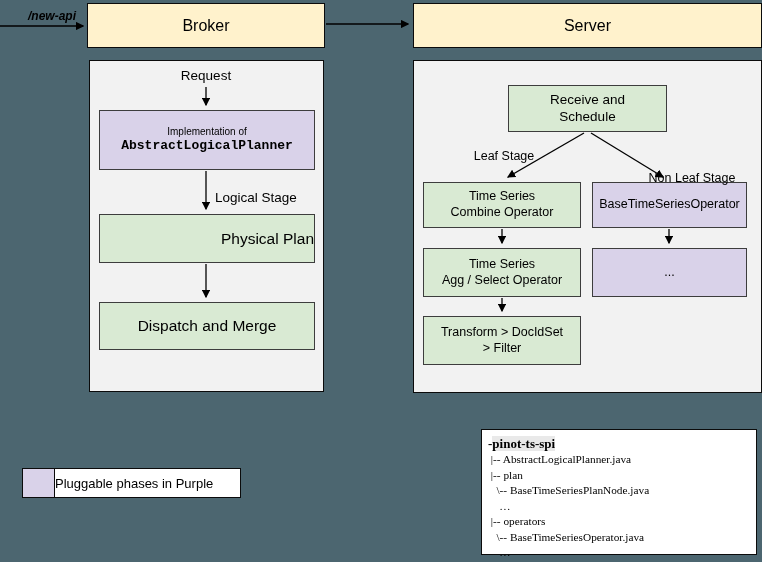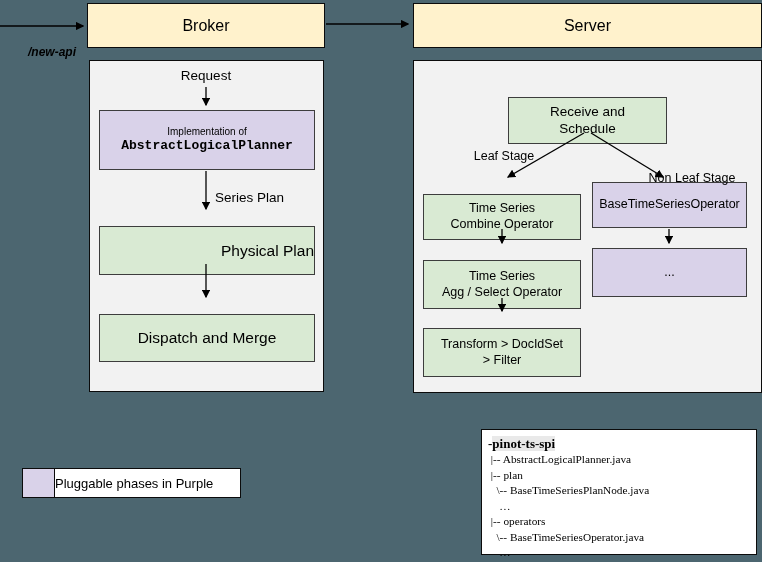--- a/index.html
+++ b/index.html
@@ -38,21 +38,21 @@
   .node {
     position: absolute;
     display: flex; flex-direction: column;
     align-items: center; justify-content: center;
     text-align: center;
     border: 1px solid var(--box-border, #3D3D3D);
     box-sizing: border-box;
     line-height: 1.25;
     z-index: 3;
   }
-  .node.green  { background: var(--green-fill, #D9EAD3); margin-top: 12px; }
+  .node.green  { background: var(--green-fill, #D9EAD3); }
   .node.purple { background: var(--purple-fill, #D9D2E9); }
   .node span { display: block; }
   .mono-bold {
     font-family: "Liberation Mono", monospace;
     font-weight: bold;
     font-size: 13px;
   }
   .edge-label {
     position: absolute;
     font-size: 13px;
@@ -127,40 +127,40 @@
     <line x1="206" y1="87" x2="206" y2="105" stroke="#000" stroke-width="1.3" marker-end="url(#arrow)"></line>
     <line x1="206" y1="171" x2="206" y2="209" stroke="#000" stroke-width="1.3" marker-end="url(#arrow)"></line>
     <line x1="206" y1="264" x2="206" y2="297" stroke="#000" stroke-width="1.3" marker-end="url(#arrow)"></line>
     <line x1="584" y1="133" x2="508" y2="177" stroke="#000" stroke-width="1.3" marker-end="url(#arrow)"></line>
     <line x1="591" y1="133" x2="663" y2="177" stroke="#000" stroke-width="1.3" marker-end="url(#arrow)"></line>
     <line x1="502" y1="229" x2="502" y2="243" stroke="#000" stroke-width="1.3" marker-end="url(#arrow)"></line>
     <line x1="502" y1="298" x2="502" y2="311" stroke="#000" stroke-width="1.3" marker-end="url(#arrow)"></line>
     <line x1="669" y1="229" x2="669" y2="243" stroke="#000" stroke-width="1.3" marker-end="url(#arrow)"></line>
   </svg>
 
-  <div class="edge-label newapi center" style="left:16px; top:9px; width:72px;margin-top:36px;">/new-api</div>
+  <div class="edge-label newapi center" style="left:16px; top:9px; width:72px;">/new-api</div>
 
   <div class="header" style="left:87px; top:3px; width:238px; height:45px;">
     <span>Broker</span>
   </div>
   <div class="header" style="left:413px; top:3px; width:349px; height:45px;">
     <span>Server</span>
   </div>
 
   <div class="panel" style="left:89px; top:60px; width:235px; height:332px;"></div>
   <div class="panel" style="left:413px; top:60px; width:349px; height:333px;"></div>
 
   <div class="edge-label center" style="left:160px; top:68px; width:92px; font-size:13.5px;">Request</div>
 
   <div class="node purple" style="left:99px; top:110px; width:216px; height:60px;">
     <span style="font-size:10px;">Implementation of</span>
     <span class="mono-bold">AbstractLogicalPlanner</span>
   </div>
 
-  <div class="edge-label" style="left:215px; top:190px; font-size:13.5px;">Series Plan</div>
+  <div class="edge-label" style="left:215px; top:190px; font-size:13.5px;">Logical Stage</div>
 
   <div class="node green" style="left:99px; top:214px; width:216px; height:49px; font-size:15.5px;align-items:flex-end;">
     <span>Physical Plan</span>
   </div>
 
   <div class="node green" style="left:99px; top:302px; width:216px; height:48px; font-size:15.5px;">
     <span>Dispatch and Merge</span>
   </div>
 
   <div class="node green" style="left:508px; top:85px; width:159px; height:47px; font-size:13.5px;">

